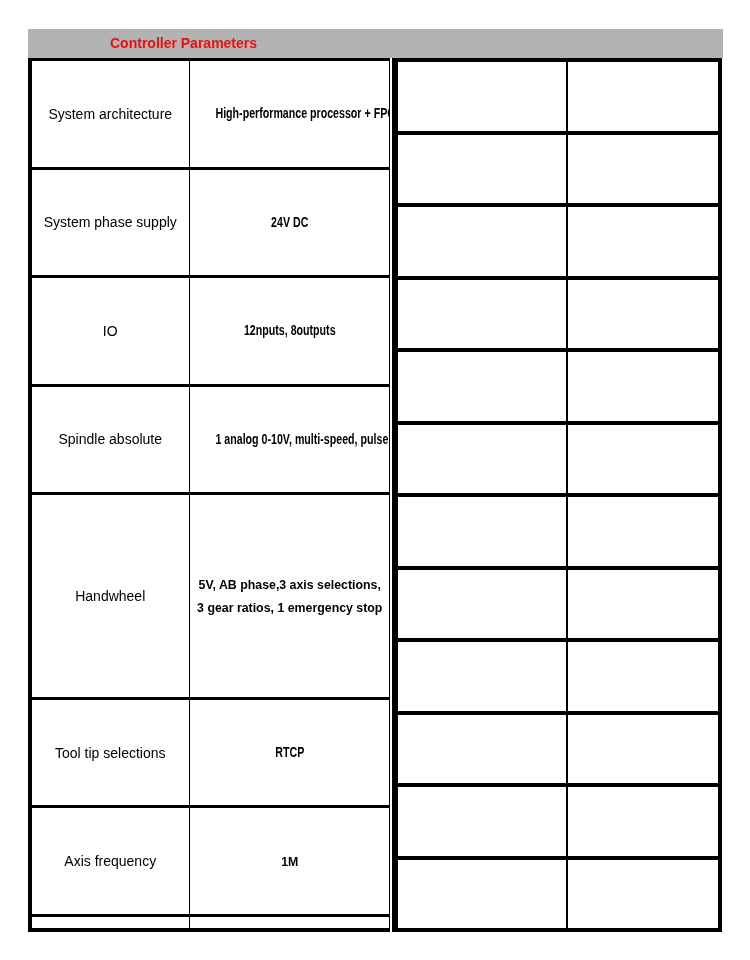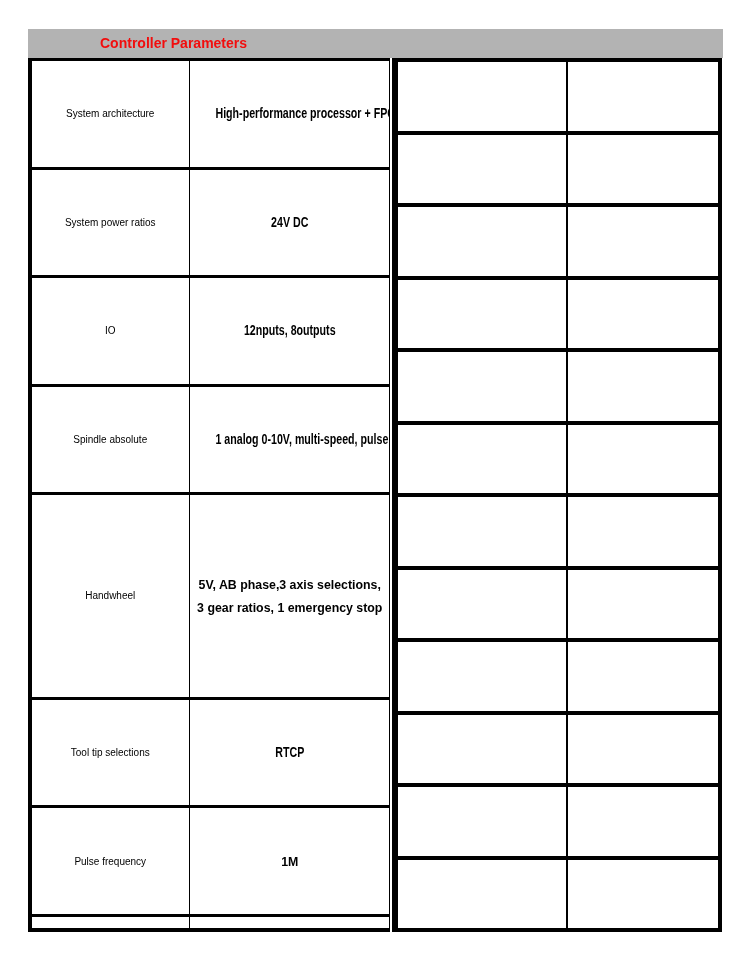--- a/index.html
+++ b/index.html
@@ -18,21 +18,21 @@
   .header-bar {
     position: absolute;
     left: 28px;
     top: 29px;
     width: 695px;
     height: 29px;
     background: var(--header_bg, #b3b3b3);
   }
   .title {
     position: absolute;
-    left: 72px;
+    left: 82px;
     top: 0;
     line-height: 29px;
     font-weight: bold;
     font-size: 14px;
     color: var(--title_color, #f20d0d);
     white-space: nowrap;
     text-align: center;
   }
   table.t {
     position: absolute;
@@ -60,21 +60,21 @@
     width: 330px;
     border: 4px solid var(--border_color, #000);
     border-left-width: 6px;
   }
   table.t-right td {
     border: 4px solid var(--border_color, #000);
     border-left-width: 2px;
     border-right-width: 2px;
   }
   td.lbl {
-    font-size: 10px;
+    font-size: 14px;
     color: var(--text_color, #000);
     text-align: center;
     vertical-align: middle;
     padding: 0 6px;
   }
   td.val {
     text-align: center;
     vertical-align: middle;
     font-weight: bold;
     color: var(--text_color, #000);
@@ -113,21 +113,21 @@
       <tr>
         <td class="lbl"><span>System architecture</span></td>
         <td class="val">
             <div class="vwrap cond">
               <span class="vline">High-performance processor + FPGA</span>
               <span class="vline"></span>
             </div>
           </td>
       </tr>
       <tr>
-        <td class="lbl"><span>System power ratios</span></td>
+        <td class="lbl"><span>System phase supply</span></td>
         <td class="val">
             <div class="vwrap cond">
               <span class="vline">24V DC</span>
               <span class="vline"></span>
             </div>
           </td>
       </tr>
       <tr>
         <td class="lbl"><span>IO</span></td>
         <td class="val">
@@ -158,21 +158,21 @@
       <tr>
         <td class="lbl"><span>Tool tip selections</span></td>
         <td class="val">
             <div class="vwrap cond">
               <span class="vline">RTCP</span>
               <span class="vline"></span>
             </div>
           </td>
       </tr>
       <tr>
-        <td class="lbl"><span>Pulse frequency</span></td>
+        <td class="lbl"><span>Axis frequency</span></td>
         <td class="val">
             <div class="vwrap">
               <span class="vline">1M</span>
               <span class="vline"></span>
             </div>
           </td>
       </tr>
       <tr>
         <td class="lbl"><span></span></td>
         <td class="val">

